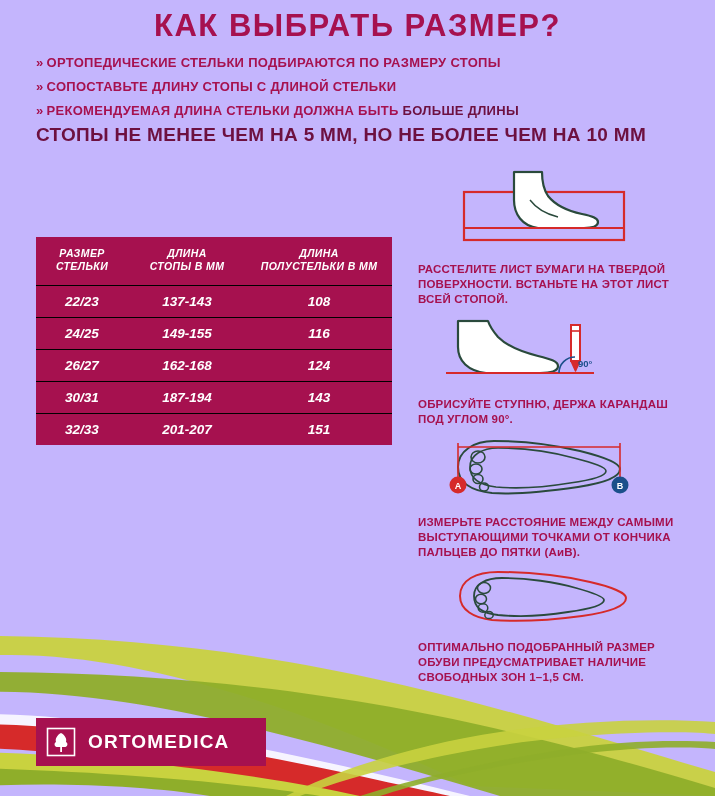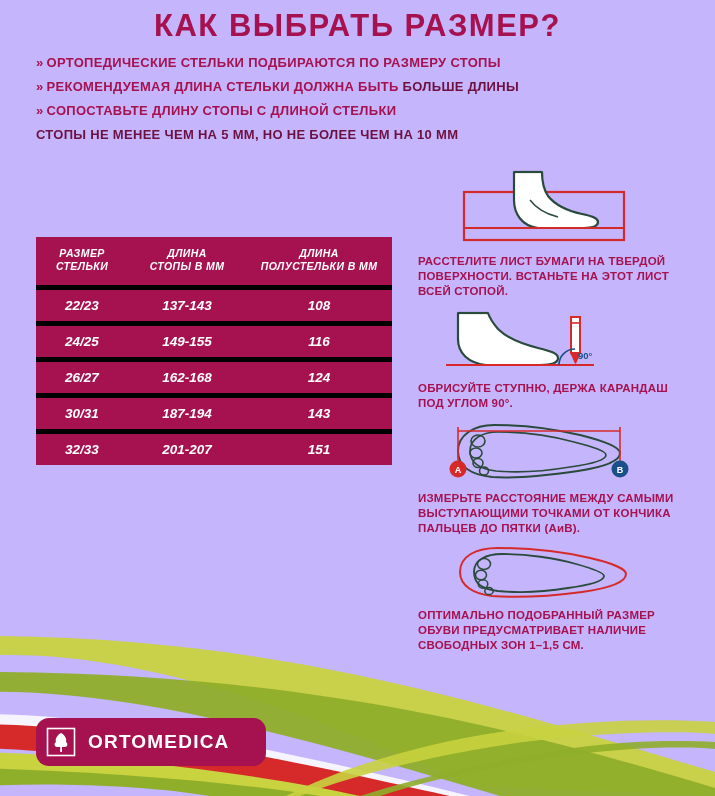--- a/index.html
+++ b/index.html
@@ -40,21 +40,21 @@
     font-size: 13px;
     font-weight: bold;
     color: #a6114f;
     letter-spacing: 0.3px;
     line-height: 22px;
     margin-bottom: 2px;
   }
   .bullet .chev { color: #a6114f; margin-right: 3px; }
   .bullet .emph { color: #6d1040; }
   .bullet-cont {
-    font-size: 13px;
+    font-size: 19px;
     font-weight: bold;
     color: #6d1040;
     letter-spacing: 0.3px;
     line-height: 22px;
   }
 
   
   .table {
     position: absolute;
     left: 36px;
@@ -73,21 +73,21 @@
     line-height: 13px;
     text-align: center;
     vertical-align: middle;
   }
   .table td {
     color: #ffffff;
     font-size: 13.5px;
     font-weight: bold;
     text-align: center;
     padding: 8px 4px;
-    border-top: 5px solid #000000;
+    border-top: 1px solid #000000;
   }
   .table td.col1 { width: 92px; }
   .table td.col2 { width: 118px; }
   .table td.col3 { width: 146px; }
   .table th.col1 { width: 92px; }
   .table th.col2 { width: 118px; }
   .table th.col3 { width: 146px; }
   .table tbody tr td { border-left: none; }
 
   
@@ -102,21 +102,21 @@
     position: relative;
     width: 260px;
     height: 78px;
   }
   .step-text {
     font-size: 11.5px;
     font-weight: bold;
     color: #a6114f;
     line-height: 15px;
     letter-spacing: 0.2px;
-    margin-top: 4px;
+    margin-top: 12px;
   }
   .step1 .step-art { height: 80px; }
   .step2 .step-art { height: 72px; }
   .step3 .step-art { height: 70px; }
   .step4 .step-art { height: 62px; }
 
   
   .footer {
     position: absolute;
     left: 0;
@@ -129,21 +129,20 @@
   .logo-box {
     position: absolute;
     left: 36px;
     bottom: 30px;
     width: 230px;
     height: 48px;
     background: #a6114f;
     display: flex;
     align-items: center;
     padding-left: 10px;
-    border-radius: 13px;
   }
   .logo-mark {
     width: 30px;
     height: 30px;
     margin-right: 12px;
     flex: 0 0 auto;
   }
   .logo-text {
     color: #ffffff;
     font-size: 19px;
@@ -156,24 +155,24 @@
 
 <div id="page">
 
   <div class="title">КАК ВЫБРАТЬ РАЗМЕР?</div>
 
   <div class="bullets">
     <div class="bullet">
       <span class="chev">»</span><span>ОРТОПЕДИЧЕСКИЕ СТЕЛЬКИ ПОДБИРАЮТСЯ ПО РАЗМЕРУ СТОПЫ</span>
     </div>
     <div class="bullet">
+      <span class="chev">»</span><span>СОПОСТАВЬТЕ ДЛИНУ СТОПЫ С ДЛИНОЙ СТЕЛЬКИ</span>
+    </div>
+    <div class="bullet">
       <span class="chev">»</span><span>РЕКОМЕНДУЕМАЯ ДЛИНА СТЕЛЬКИ ДОЛЖНА БЫТЬ </span><span class="emph">БОЛЬШЕ ДЛИНЫ</span>
-    </div>
-    <div class="bullet">
-      <span class="chev">»</span><span>СОПОСТАВЬТЕ ДЛИНУ СТОПЫ С ДЛИНОЙ СТЕЛЬКИ</span>
     </div>
     <div class="bullet-cont">СТОПЫ НЕ МЕНЕЕ ЧЕМ НА 5 ММ, НО НЕ БОЛЕЕ ЧЕМ НА 10 ММ</div>
   </div>
 
   <table class="table">
     <thead>
       <tr>
         <th class="col1">
           <div>РАЗМЕР</div>
           <div>СТЕЛЬКИ</div>

